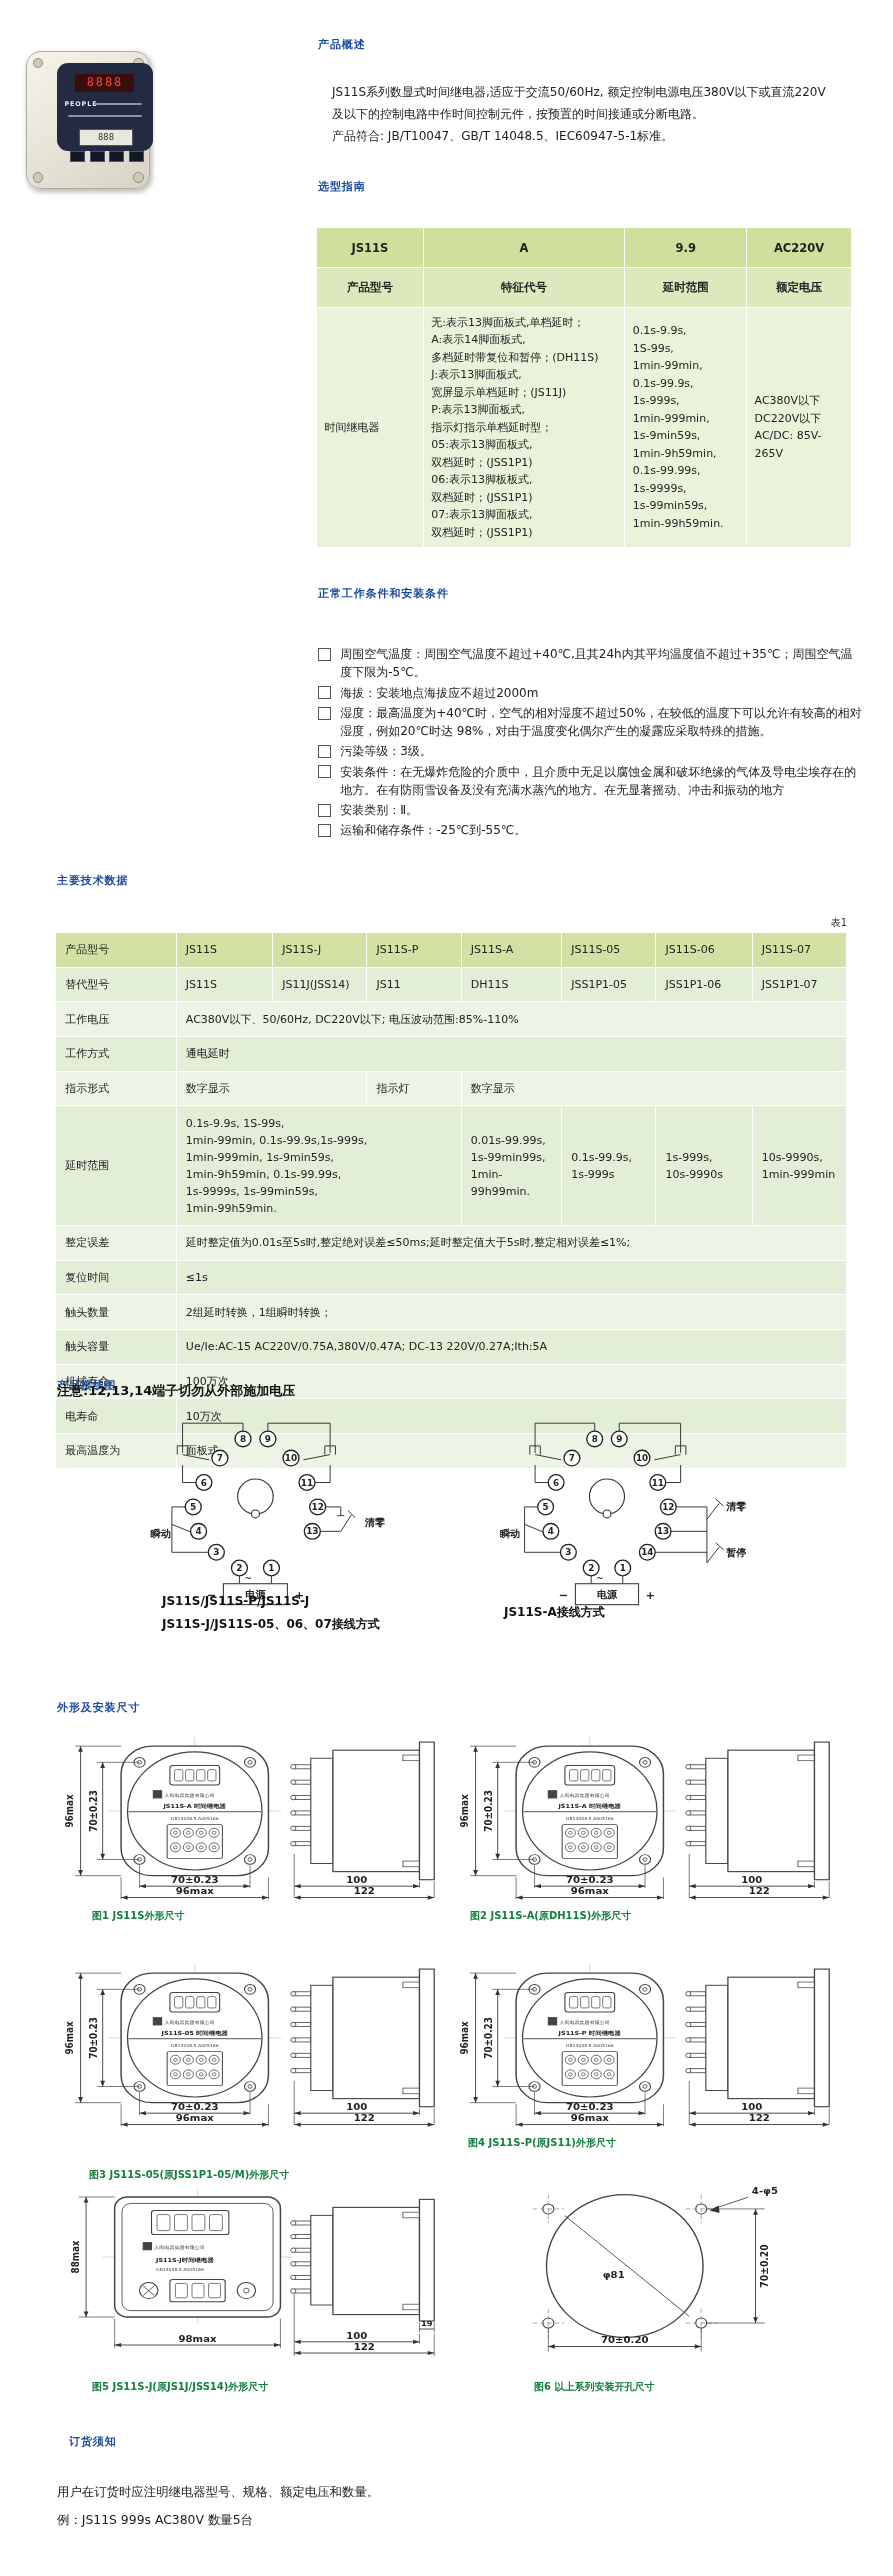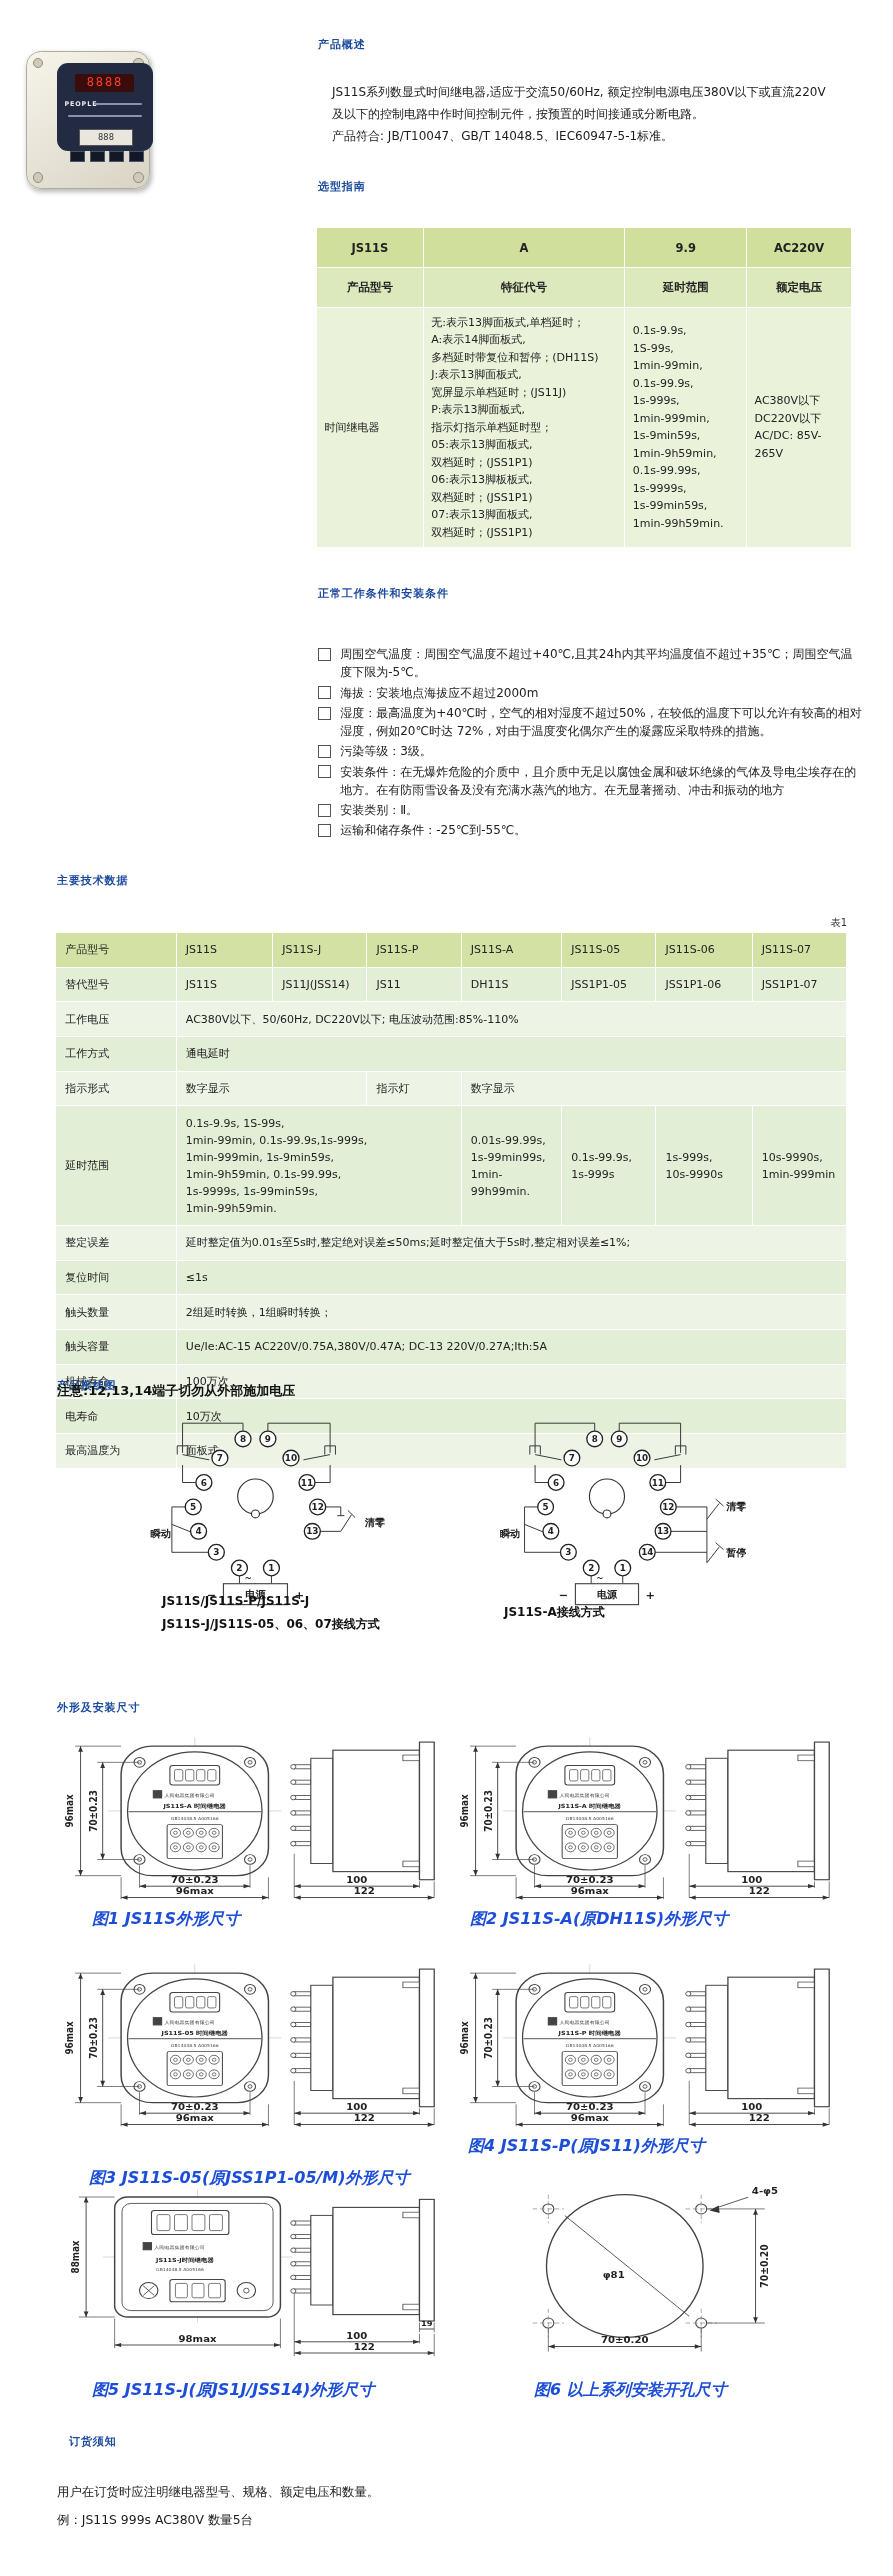--- a/index.html
+++ b/index.html
@@ -25,21 +25,21 @@
   .tech{position:absolute;left:55px;top:932px;border-collapse:separate;border-spacing:1.8px;width:792px;table-layout:fixed;}
   .tech td{font-size:11px;padding:8.3px 9.2px;vertical-align:middle;line-height:1.55;}
   .tech .lbl{width:118px;}
   .tech tr.d0 td{background:#d3e2a4;}
   .tech tr.ra td{background:#e3eed6;}
   .tech tr.rb td{background:#edf4e6;}
   
   .note{position:absolute;font-size:13px;font-weight:bold;color:#111;}
   .wcap{position:absolute;font-size:12px;font-weight:600;color:#111;line-height:1.95;white-space:pre-line;}
   svg.diagram{position:absolute;}
-  .figcap{position:absolute;font-size:16px;font-weight:600;color:#1d4ed8;font-style:italic;}
+  .figcap{position:absolute;font-size:10px;font-weight:600;color:#15803d;}
   
   .ord{position:absolute;font-size:12.4px;color:#1d1d1d;}
   
   .photo{position:absolute;left:26px;top:51px;width:122px;height:136px;border-radius:14.7px;
          background:linear-gradient(145deg,#f7f4eb,#d8d3c4);border:0.9px solid #b2ac9b;
          box-shadow:1.8px 2.8px 5.5px rgba(0,0,0,.28);}
   .photo .screw{position:absolute;width:8.3px;height:8.3px;border-radius:50%;background:#cfc9b9;border:0.9px solid #948d7a;}
   .face{position:absolute;left:13px;top:11px;width:96px;height:88px;border-radius:11px;background:#222b42;margin-left:17px;}
   .lcd{position:absolute;left:18.4px;top:11px;width:59px;height:17.5px;background:#3a0d0d;border-radius:1.8px;
        color:#ff4030;font-family:"DejaVu Sans Mono",monospace;font-size:12px;letter-spacing:1.8px;
@@ -141,21 +141,21 @@
     <div class="cond">
         <span class="cbox"></span>
         <span class="ctext">周围空气温度：周围空气温度不超过+40℃,且其24h内其平均温度值不超过+35℃；周围空气温度下限为-5℃。</span>
       </div>
     <div class="cond">
         <span class="cbox"></span>
         <span class="ctext">海拔：安装地点海拔应不超过2000m</span>
       </div>
     <div class="cond">
         <span class="cbox"></span>
-        <span class="ctext">湿度：最高温度为+40℃时，空气的相对湿度不超过50%，在较低的温度下可以允许有较高的相对湿度，例如20℃时达 72%，对由于温度变化偶尔产生的凝露应采取特殊的措施。</span>
+        <span class="ctext">湿度：最高温度为+40℃时，空气的相对湿度不超过50%，在较低的温度下可以允许有较高的相对湿度，例如20℃时达 98%，对由于温度变化偶尔产生的凝露应采取特殊的措施。</span>
       </div>
     <div class="cond">
         <span class="cbox"></span>
         <span class="ctext">污染等级：3级。</span>
       </div>
     <div class="cond">
         <span class="cbox"></span>
         <span class="ctext">安装条件：在无爆炸危险的介质中，且介质中无足以腐蚀金属和破坏绝缘的气体及导电尘埃存在的地方。在有防雨雪设备及没有充满水蒸汽的地方。在无显著摇动、冲击和振动的地方</span>
       </div>
     <div class="cond">

